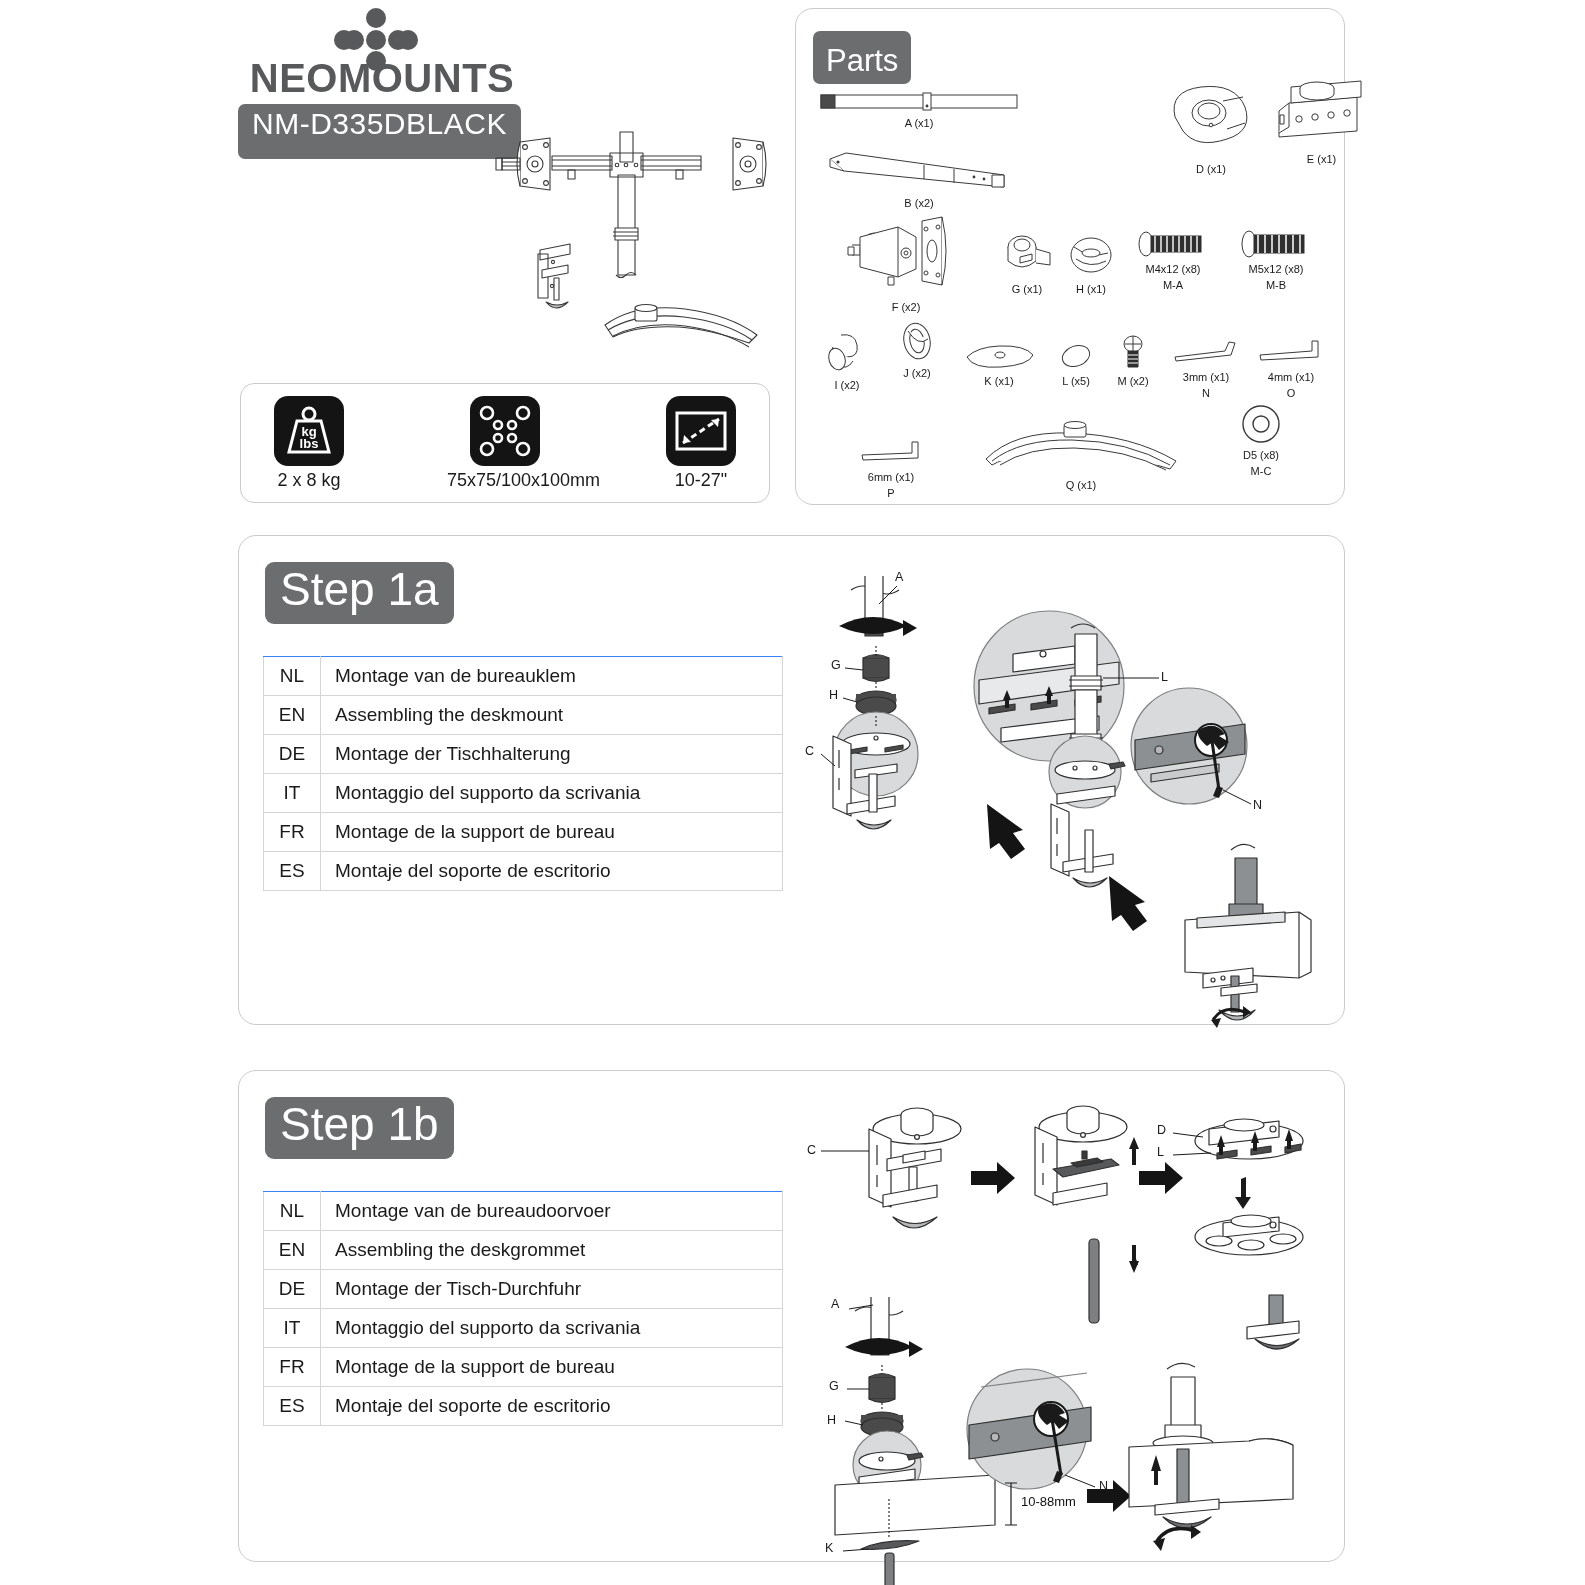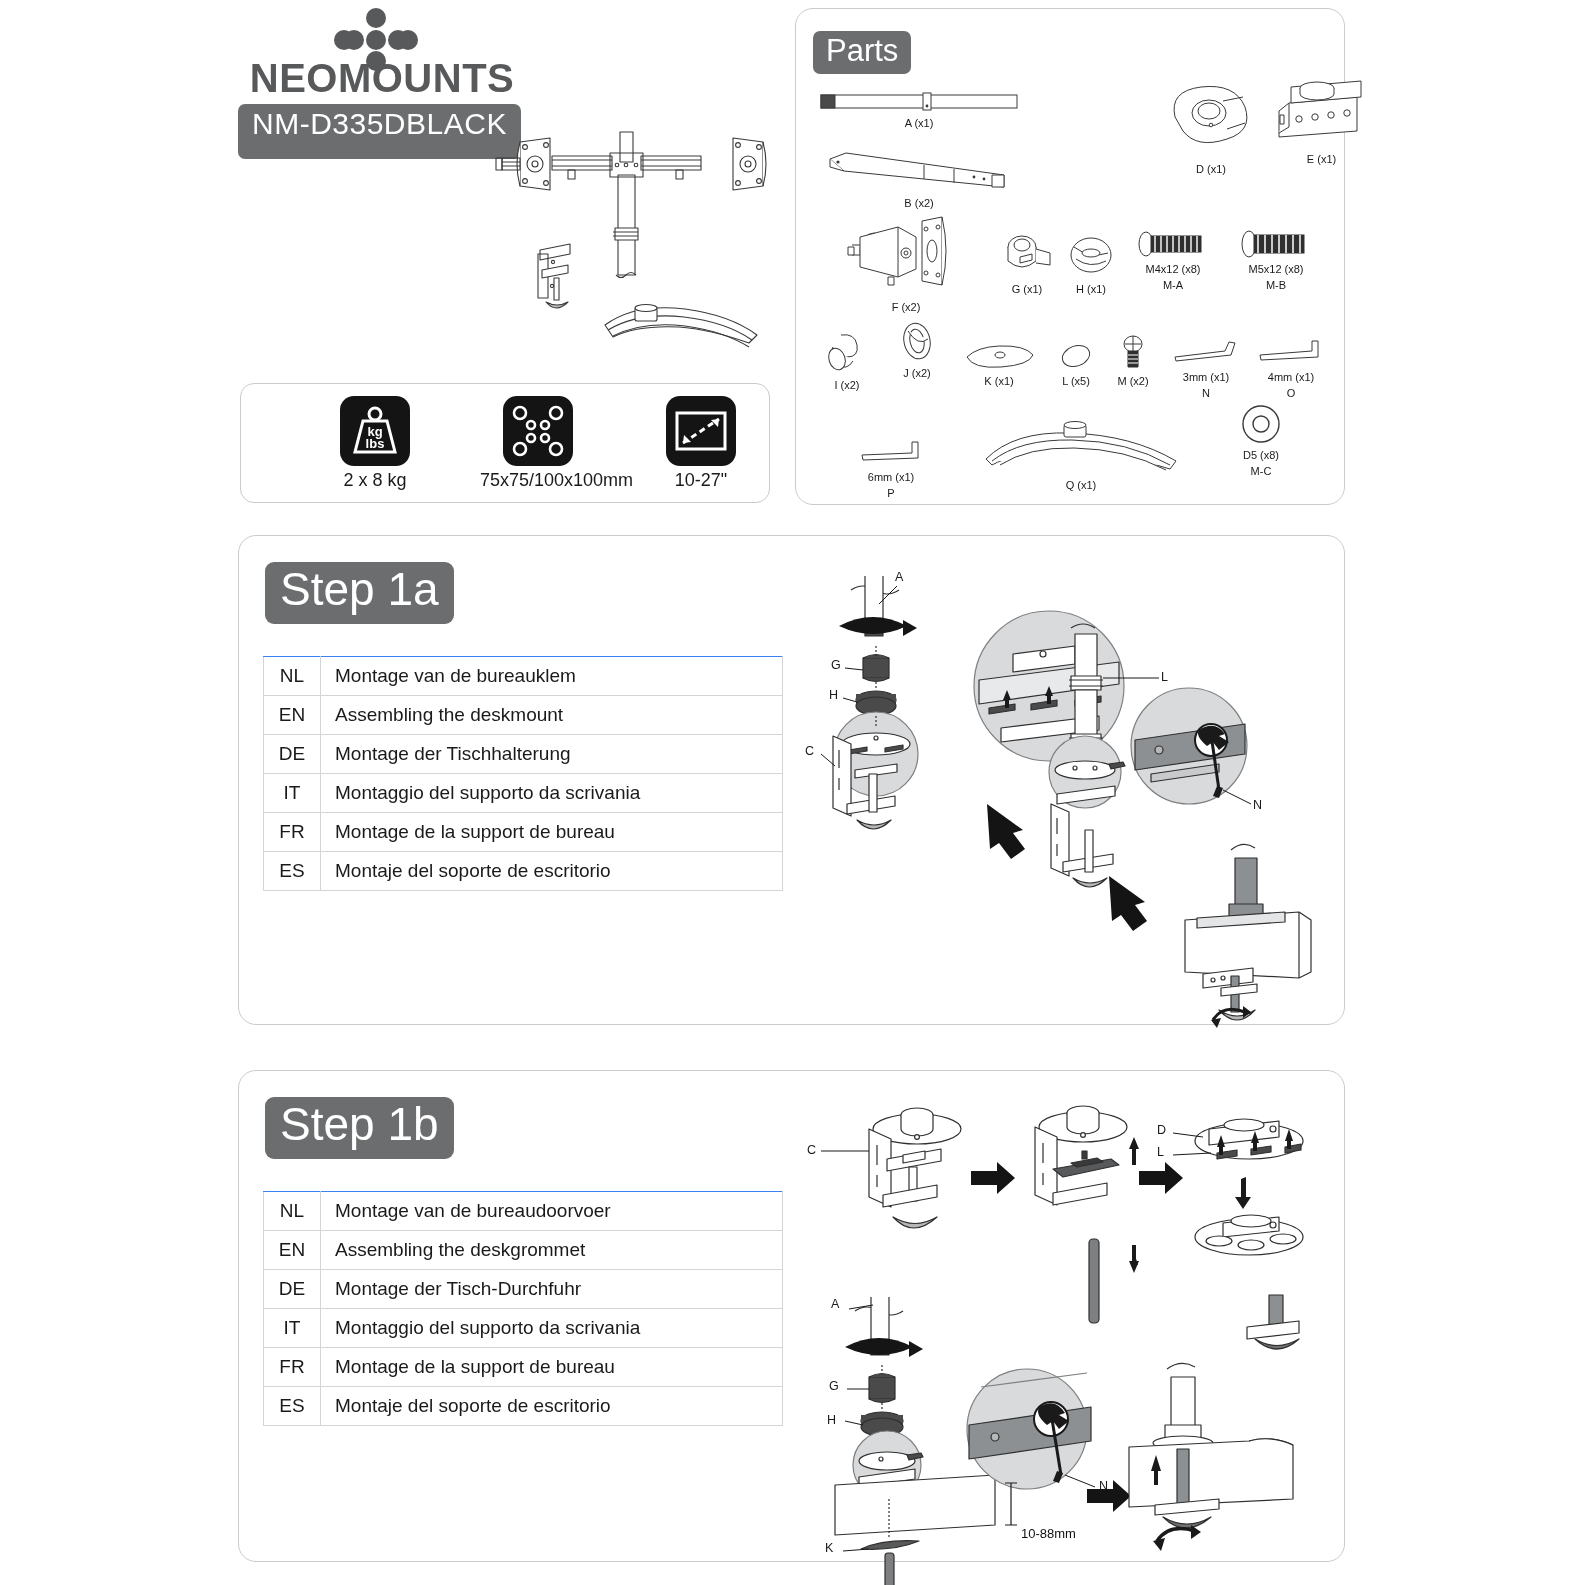--- a/index.html
+++ b/index.html
@@ -37,34 +37,34 @@
     font-size:30px;letter-spacing:.5px;
     padding:3px 14px 18px 14px;border-radius:7px;
     white-space:nowrap;
   }
 
   
   #hero{position:absolute;left:480px;top:120px;width:310px;height:250px;}
 
   
   #spec-panel{left:240px;top:383px;width:530px;height:120px;border-radius:14px;}
-  .spec-row{display:flex;height:100%;align-items:center;justify-content:flex-end;padding:0 10px;gap:47px;}
+  .spec-row{display:flex;height:100%;align-items:center;justify-content:space-between;padding:0 10px;gap:47px;}
   .spec-item{width:116px;text-align:center;}
   .spec-icon{
     width:70px;height:70px;margin:0 auto 4px auto;
     border-radius:14px;background:#141414;position:relative;
   }
   .spec-icon.tool{background:#b0b3b5;}
   .spec-label{font-size:18px;color:#1a1a1a;white-space:nowrap;}
 
   
   #parts-panel{left:795px;top:8px;width:550px;height:497px;}
   .section-badge{
     position:absolute;background:#6b6d6e;color:#fff;border-radius:7px;
-    padding:2px 13px 5px 13px;line-height:1.15;white-space:nowrap;
+    padding:12px 13px 5px 13px;line-height:1.15;white-space:nowrap;
   }
   #parts-badge{left:17px;top:22px;font-size:31px;}
   .part{position:absolute;text-align:center;}
   .part-art{position:relative;margin:0 auto;}
   .part-label{font-size:11px;color:#1a1a1a;line-height:1.25;white-space:nowrap;margin-top:2px;}
 
   
   #step1a-panel{left:238px;top:535px;width:1107px;height:490px;}
   #step1b-panel{left:238px;top:1070px;width:1107px;height:492px;}
   .step-badge{left:26px;top:26px;font-size:46px;padding:1px 15px 8px 15px;border-radius:9px;}
@@ -773,17 +773,17 @@
       </svg>
 
       <div class="dlabel" style="left:8px;top:54px;">C</div>
       <div class="dlabel" style="left:358px;top:34px;">D</div>
       <div class="dlabel" style="left:358px;top:56px;">L</div>
       <div class="dlabel" style="left:32px;top:208px;">A</div>
       <div class="dlabel" style="left:30px;top:290px;">G</div>
       <div class="dlabel" style="left:28px;top:324px;">H</div>
       <div class="dlabel" style="left:300px;top:390px;">N</div>
       <div class="dlabel" style="left:26px;top:452px;">K</div>
-      <div class="dim-label" style="left:222px;top:405px;margin-top:32px;">10-88mm</div>
+      <div class="dim-label" style="left:222px;top:405px;">10-88mm</div>
     </div>
   </div>
 
 </div>
 
 </body></html>

